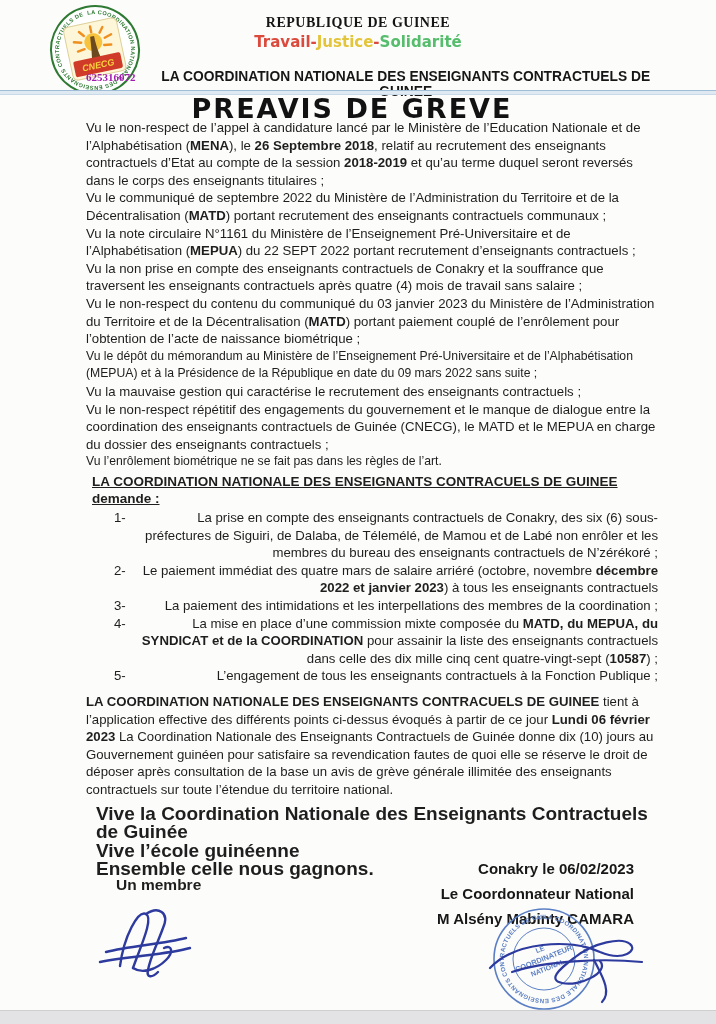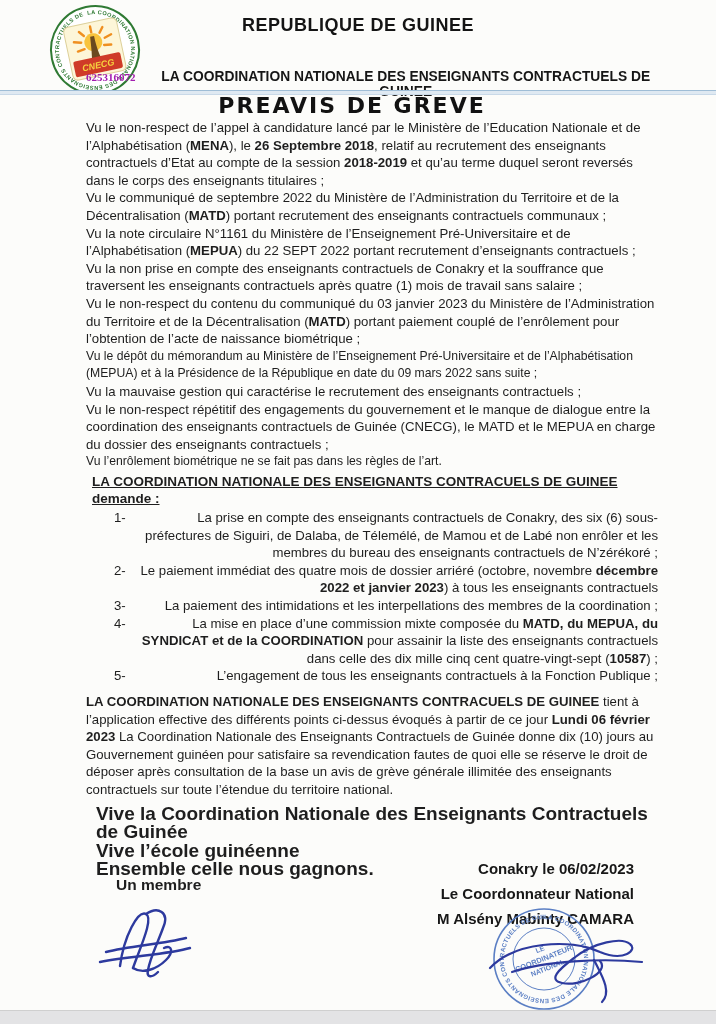--- a/index.html
+++ b/index.html
@@ -1,31 +1,31 @@
 <!DOCTYPE html>
 <html><head>
 <meta charset="utf-8">
 <style>
   html,body{margin:0;padding:0;background:#888;}
   .page{position:relative;width:716px;height:1024px;margin:0 auto;background:#fcfcfa;
         overflow:hidden;font-family:"Liberation Sans",sans-serif;color:#1e1e1e;}
   
   .header{position:relative;height:116px;}
   .seal{position:absolute;left:38px;top:2px;width:126px;height:96px;}
-  .rep-title{padding-top:15px;text-align:center;font-family:Liberation Sans, sans-serif;
-             font-weight:700;font-size:18px;letter-spacing:.5px;color:#141414;}
+  .rep-title{padding-top:15px;text-align:center;font-family:Liberation Serif, serif;
+             font-weight:700;font-size:14px;letter-spacing:.5px;color:#141414;}
   .motto{text-align:center;font-family:"DejaVu Sans",sans-serif;font-weight:700;
          font-size:15px;margin-top:2px;}
   .org-row{position:absolute;top:69px;left:86px;right:40px;display:flex;align-items:baseline;}
   .ref-num{font-weight:700;font-size:11px;color:#a21caf;flex:0 0 auto;font-family:Liberation Serif, serif;}
   .org-name{flex:1;text-align:center;font-weight:700;font-size:13.8px;color:#161616;}
   .rule{position:absolute;top:90px;left:0;width:716px;height:3px;
         border-top:1px solid #9fbdd6;background:#dfe9f2;border-bottom:1px solid #c9d9e8;}
   .doc-title{position:absolute;top:93px;left:0;width:704px;text-align:center;
-             font-family:"DejaVu Sans",sans-serif;font-weight:700;font-size:22px;
+             font-family:"DejaVu Sans",sans-serif;font-weight:700;font-size:27px;
              letter-spacing:2px;color:#121212;}
   
   .body-col{position:absolute;top:119px;left:86px;width:572px;font-size:13.2px;line-height:17.6px;}
   .para{margin:0;}
   .para.small{font-size:12.2px;}
   .b{font-weight:700;}
   .demands-heading{margin:2px 0 1px 6px;font-weight:700;font-size:13.5px;
                    text-decoration:underline;}
   .demand{display:flex;margin-left:28px;}
   .demand .num{flex:0 0 26px;}
@@ -68,51 +68,52 @@
           <line x1="74" y1="46" x2="67" y2="45"></line>
         </g>
         <circle cx="57" cy="40" r="9" fill="#f8c33c"></circle>
         <path d="M55 34 C54 44 53 54 51 62 L63 62 C60 54 59 44 59 34 Z" fill="#6b4a1f"></path>
         <rect x="33" y="55" width="48" height="16" rx="2" fill="#cf3b28"></rect>
         <text x="57" y="66.5" text-anchor="middle" font-size="9" font-weight="700" font-style="italic" fill="#f6d23e" font-family="Liberation Sans, sans-serif">CNECG</text>
       </g>
     </svg>
 
     <div class="rep-title">REPUBLIQUE DE GUINEE</div>
+    <div class="motto"><span style="color: rgb(219, 74, 60);">Travail</span><span style="color: rgb(219, 74, 60);">-</span><span style="color: rgb(227, 196, 59);">Justice</span><span style="color: rgb(219, 74, 60);">-</span><span style="color: rgb(85, 189, 108);">Solidarité</span></div>
 
     <div class="org-row">
       <span class="ref-num">625316072</span>
       <span class="org-name">LA COORDINATION NATIONALE DES ENSEIGNANTS CONTRACTUELS DE GUINEE</span>
     </div>
 
     <div class="rule"></div>
     <div class="doc-title">PREAVIS DE GREVE</div>
   </div>
 
   <div class="body-col">
     <div>
         <div class="para"><span>Vu le non-respect de l’appel à candidature lancé par le Ministère de l’Education Nationale et de l’Alphabétisation (</span><span class="b">MENA</span><span>), le </span><span class="b">26 Septembre 2018</span><span>, relatif au recrutement des enseignants contractuels d’Etat au compte de la session </span><span class="b">2018-2019</span><span> et qu’au terme duquel seront reversés dans le corps des enseignants titulaires ;</span></div>
         <div class="para"><span>Vu le communiqué de septembre 2022 du Ministère de l’Administration du Territoire et de la Décentralisation (</span><span class="b">MATD</span><span>) portant recrutement des enseignants contractuels communaux ;</span></div>
         <div class="para"><span>Vu la note circulaire N°1161 du Ministère de l’Enseignement Pré-Universitaire et de l’Alphabétisation (</span><span class="b">MEPUA</span><span>) du 22 SEPT 2022 portant recrutement d’enseignants contractuels ;</span></div>
-        <div class="para"><span>Vu la non prise en compte des enseignants contractuels de Conakry et la souffrance que traversent les enseignants contractuels après quatre (1) mois de travail sans salaire ;</span></div>
+        <div class="para"><span>Vu la non prise en compte des enseignants contractuels de Conakry et la souffrance que traversent les enseignants contractuels après quatre (4) mois de travail sans salaire ;</span></div>
         <div class="para"><span>Vu le non-respect du contenu du communiqué du 03 janvier 2023 du Ministère de l’Administration du Territoire et de la Décentralisation (</span><span class="b">MATD</span><span>) portant paiement couplé de l’enrôlement pour l’obtention de l’acte de naissance biométrique ;</span></div>
         <div class="para small"><span>Vu le dépôt du mémorandum au Ministère de l’Enseignement Pré-Universitaire et de l’Alphabétisation (MEPUA) et à la Présidence de la République en date du 09 mars 2022 sans suite ;</span></div>
         <div class="para"><span>Vu la mauvaise gestion qui caractérise le recrutement des enseignants contractuels ;</span></div>
         <div class="para"><span>Vu le non-respect répétitif des engagements du gouvernement et le manque de dialogue entre la coordination des enseignants contractuels de Guinée (CNECG), le MATD et le MEPUA en charge du dossier des enseignants contractuels ;</span></div>
         <div class="para small"><span>Vu l’enrôlement biométrique ne se fait pas dans les règles de l’art.</span></div>
       </div>
     <div class="demands-heading">LA COORDINATION NATIONALE DES ENSEIGNANTS CONTRACUELS DE GUINEE demande :</div>
     <div>
         <div class="demand">
           <span class="num">1-</span>
           <div class="txt"><span>La prise en compte des enseignants contractuels de Conakry, des six (6) sous-préfectures de Siguiri, de Dalaba, de Télemélé, de Mamou et de Labé non enrôler et les membres du bureau des enseignants contractuels de N’zérékoré ;</span></div>
         </div>
         <div class="demand">
           <span class="num">2-</span>
-          <div class="txt"><span>Le paiement immédiat des quatre mois de dossier arriéré (octobre, novembre </span><span class="b">décembre 2022 et janvier 2023</span><span>) à tous les enseignants contractuels</span></div>
+          <div class="txt"><span>Le paiement immédiat des quatre mars de salaire arriéré (octobre, novembre </span><span class="b">décembre 2022 et janvier 2023</span><span>) à tous les enseignants contractuels</span></div>
         </div>
         <div class="demand">
           <span class="num">3-</span>
           <div class="txt"><span>La paiement des intimidations et les interpellations des membres de la coordination ;</span></div>
         </div>
         <div class="demand">
           <span class="num">4-</span>
           <div class="txt"><span>La mise en place d’une commission mixte composée du </span><span class="b">MATD, du MEPUA, du SYNDICAT et de la COORDINATION</span><span> pour assainir la liste des enseignants contractuels dans celle des dix mille cinq cent quatre-vingt-sept (</span><span class="b">10587</span><span>) ;</span></div>
         </div>
         <div class="demand">

